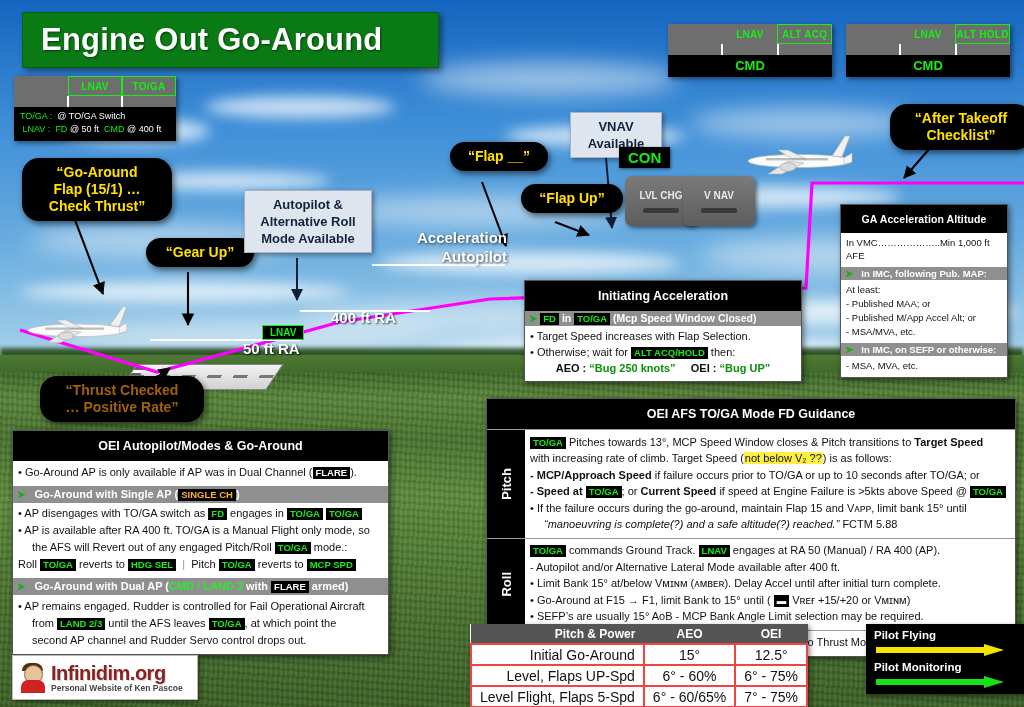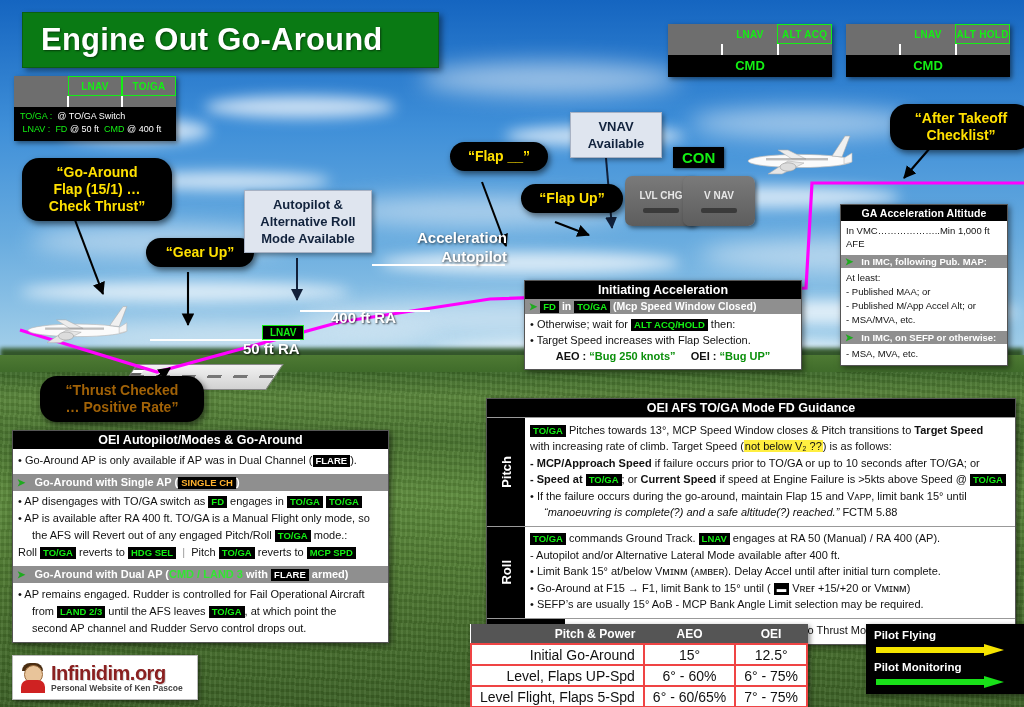--- a/index.html
+++ b/index.html
@@ -67,21 +67,21 @@
   .mcp i{display:block;width:36px;height:5px;background:#3a3a3a;border-radius:2px;margin-top:7px;}
   
   .alt-lbl{position:absolute;color:#fff;font-weight:bold;font-size:15px;
      text-shadow:1px 1px 2px rgba(0,0,0,.75);white-space:nowrap;}
   .accel-lbl{position:absolute;color:#fff;font-weight:bold;font-size:15px;
      text-align:center;text-shadow:1px 1px 3px rgba(0,0,0,.7);line-height:19px;}
   
   .panel{position:absolute;background:#fff;border:1px solid #555;
      box-shadow:2px 2px 6px rgba(0,0,0,.5);}
   .panel-hdr{background:#000;color:#fff;text-align:center;font-weight:bold;
-     font-size:12px;padding:2px 0;}
+     font-size:12px;padding:8px 0;}
   .panel-sub{background:#8f8f8f;color:#fff;font-weight:bold;font-size:10.5px;padding:1px 4px;}
   .panel-body{padding:2px 5px 4px;}
   .panel-body p{margin:0;font-size:10.5px;color:#111;line-height:14px;}
   
   .chip{display:inline-block;background:#000;color:#14ef14;font-weight:bold;
      font-size:9.5px;padding:0 3px;line-height:12px;vertical-align:baseline;}
   .chip-w{display:inline-block;background:#000;color:#fff;font-weight:bold;
      font-size:9.5px;padding:0 3px;line-height:12px;}
   .chip-a{display:inline-block;background:#000;color:#ffb22e;font-weight:bold;
      font-size:9.5px;padding:0 3px;line-height:12px;}
@@ -307,21 +307,21 @@
     <span>VNAV</span>
     <span>Available</span>
   </div>
 
   <div class="infobox" style="left:244px;top:190px;width:108px;">
     <span>Autopilot &amp;</span>
     <span>Alternative Roll</span>
     <span>Mode Available</span>
   </div>
 
-  <div class="ann" style="left:673px;top:147px;">CON</div>
+  <div class="ann" style="left:619px;top:147px;">CON</div>
   <div class="lnav-tag" style="left:262px;top:325px;">LNAV</div>
 
   <div class="mcp" style="left:625px;top:176px;">
     <em>LVL CHG</em>
     <i></i>
   </div>
   <div class="mcp" style="left:683px;top:176px;">
     <em>V NAV</em>
     <i></i>
   </div>
@@ -360,26 +360,26 @@
   <div class="panel" id="init-accel">
     <div class="panel-hdr">Initiating Acceleration</div>
     <div class="panel-sub">
       <span class="arrw">➤</span>
       <span class="chip">FD</span>
       <span>in</span>
       <span class="chip">TO/GA</span>
       <span>(Mcp Speed Window Closed)</span>
     </div>
     <div class="panel-body">
+      <p>• Target Speed increases with Flap Selection.</p>
       <p>
         <span>• Otherwise; wait for</span>
         <span class="chip">ALT ACQ/HOLD</span>
         <span>then:</span>
       </p>
-      <p>• Target Speed increases with Flap Selection.</p>
       <p style="text-align:center;font-weight:bold;">
         <span>AEO :</span>
         <span style="color:#0a8f0a;">“Bug 250 knots”</span>
         &nbsp;&nbsp;&nbsp;
         <span>OEI :</span>
         <span style="color:#0a8f0a;">“Bug UP”</span>
       </p>
     </div>
   </div>
 

